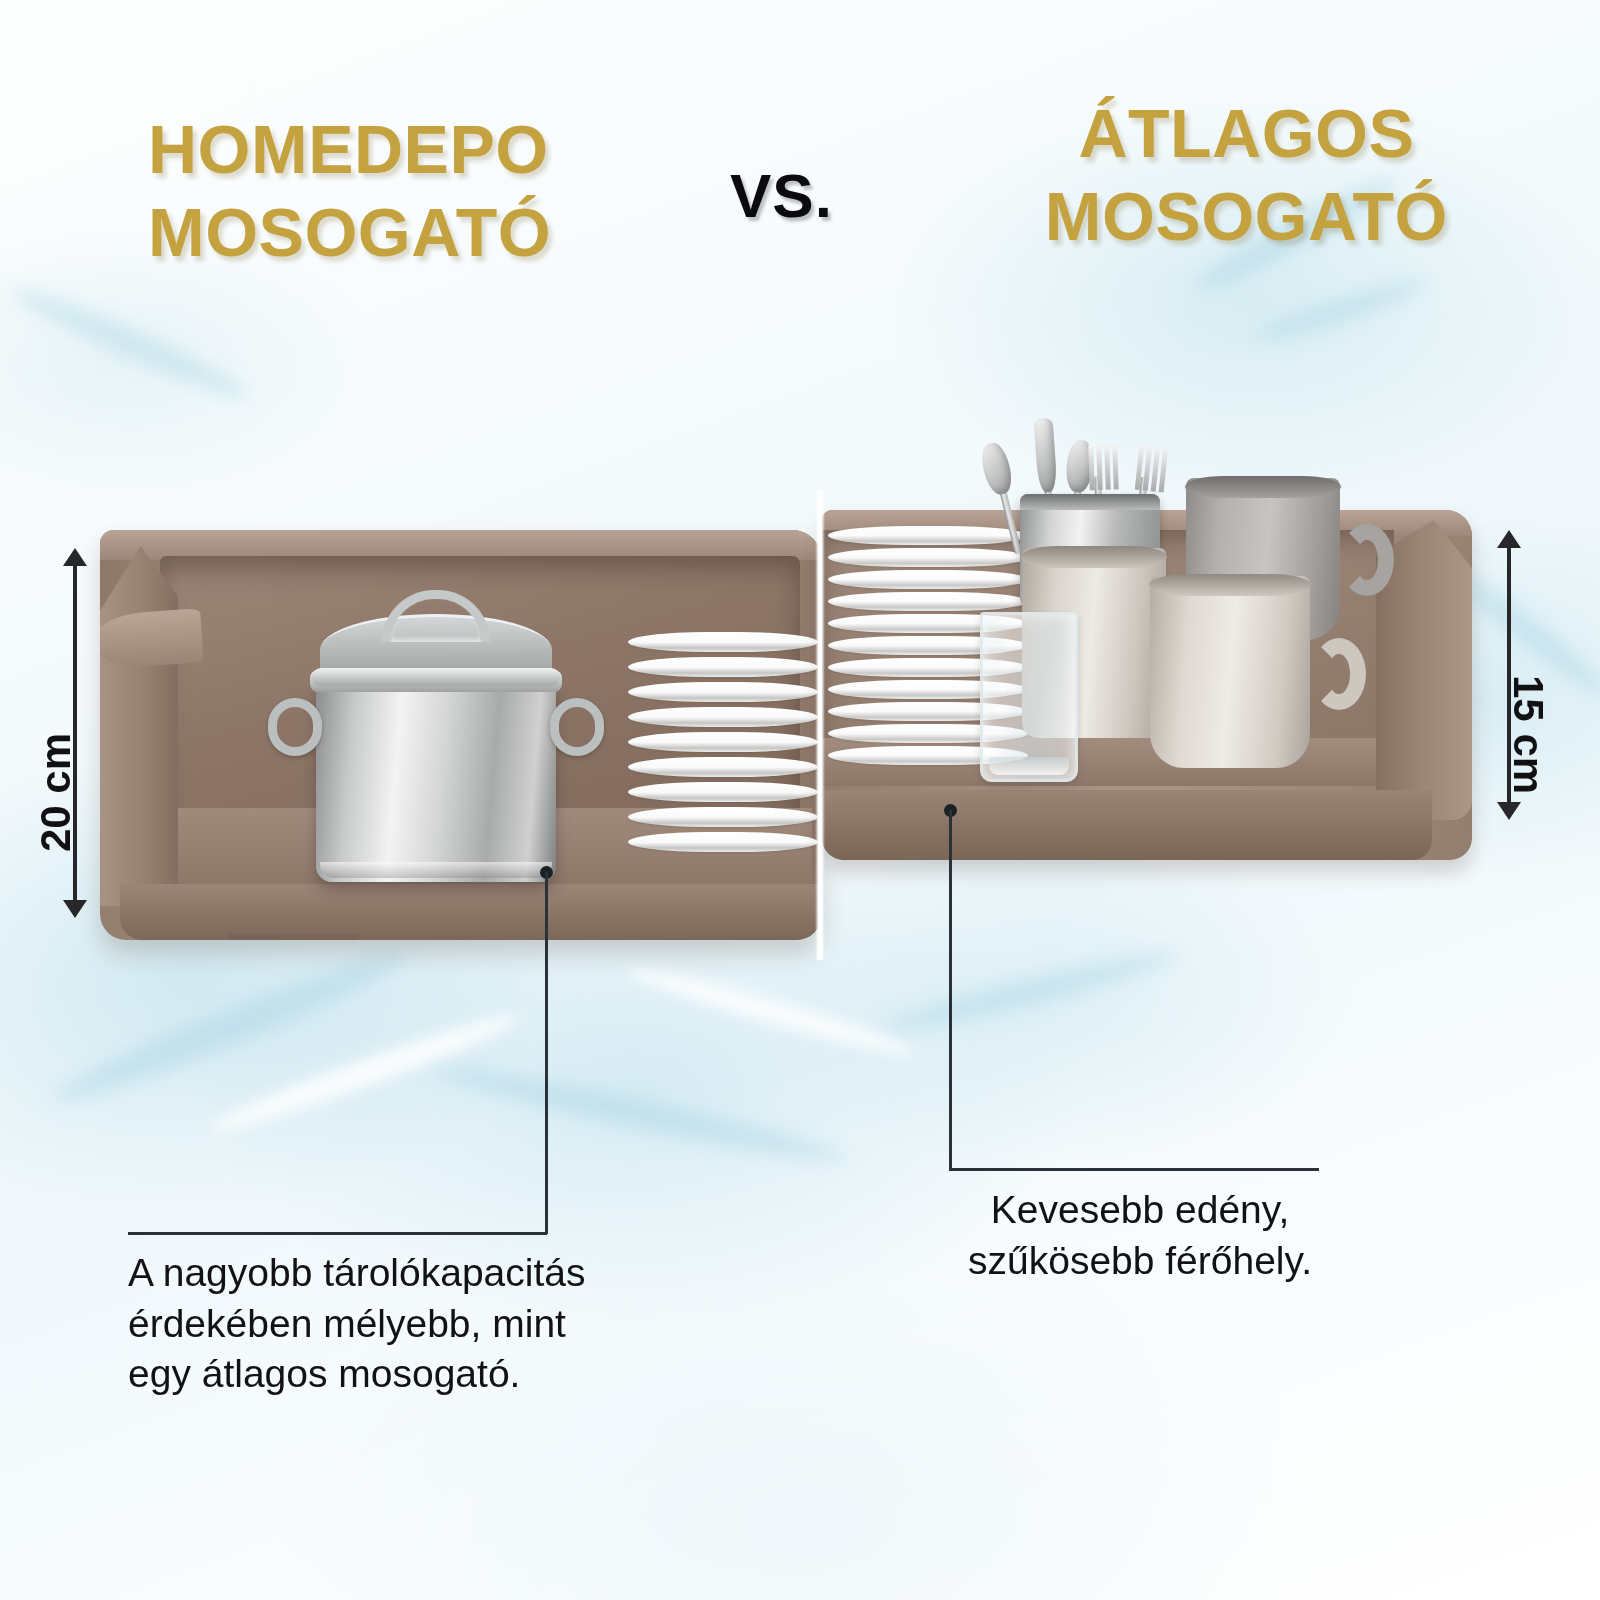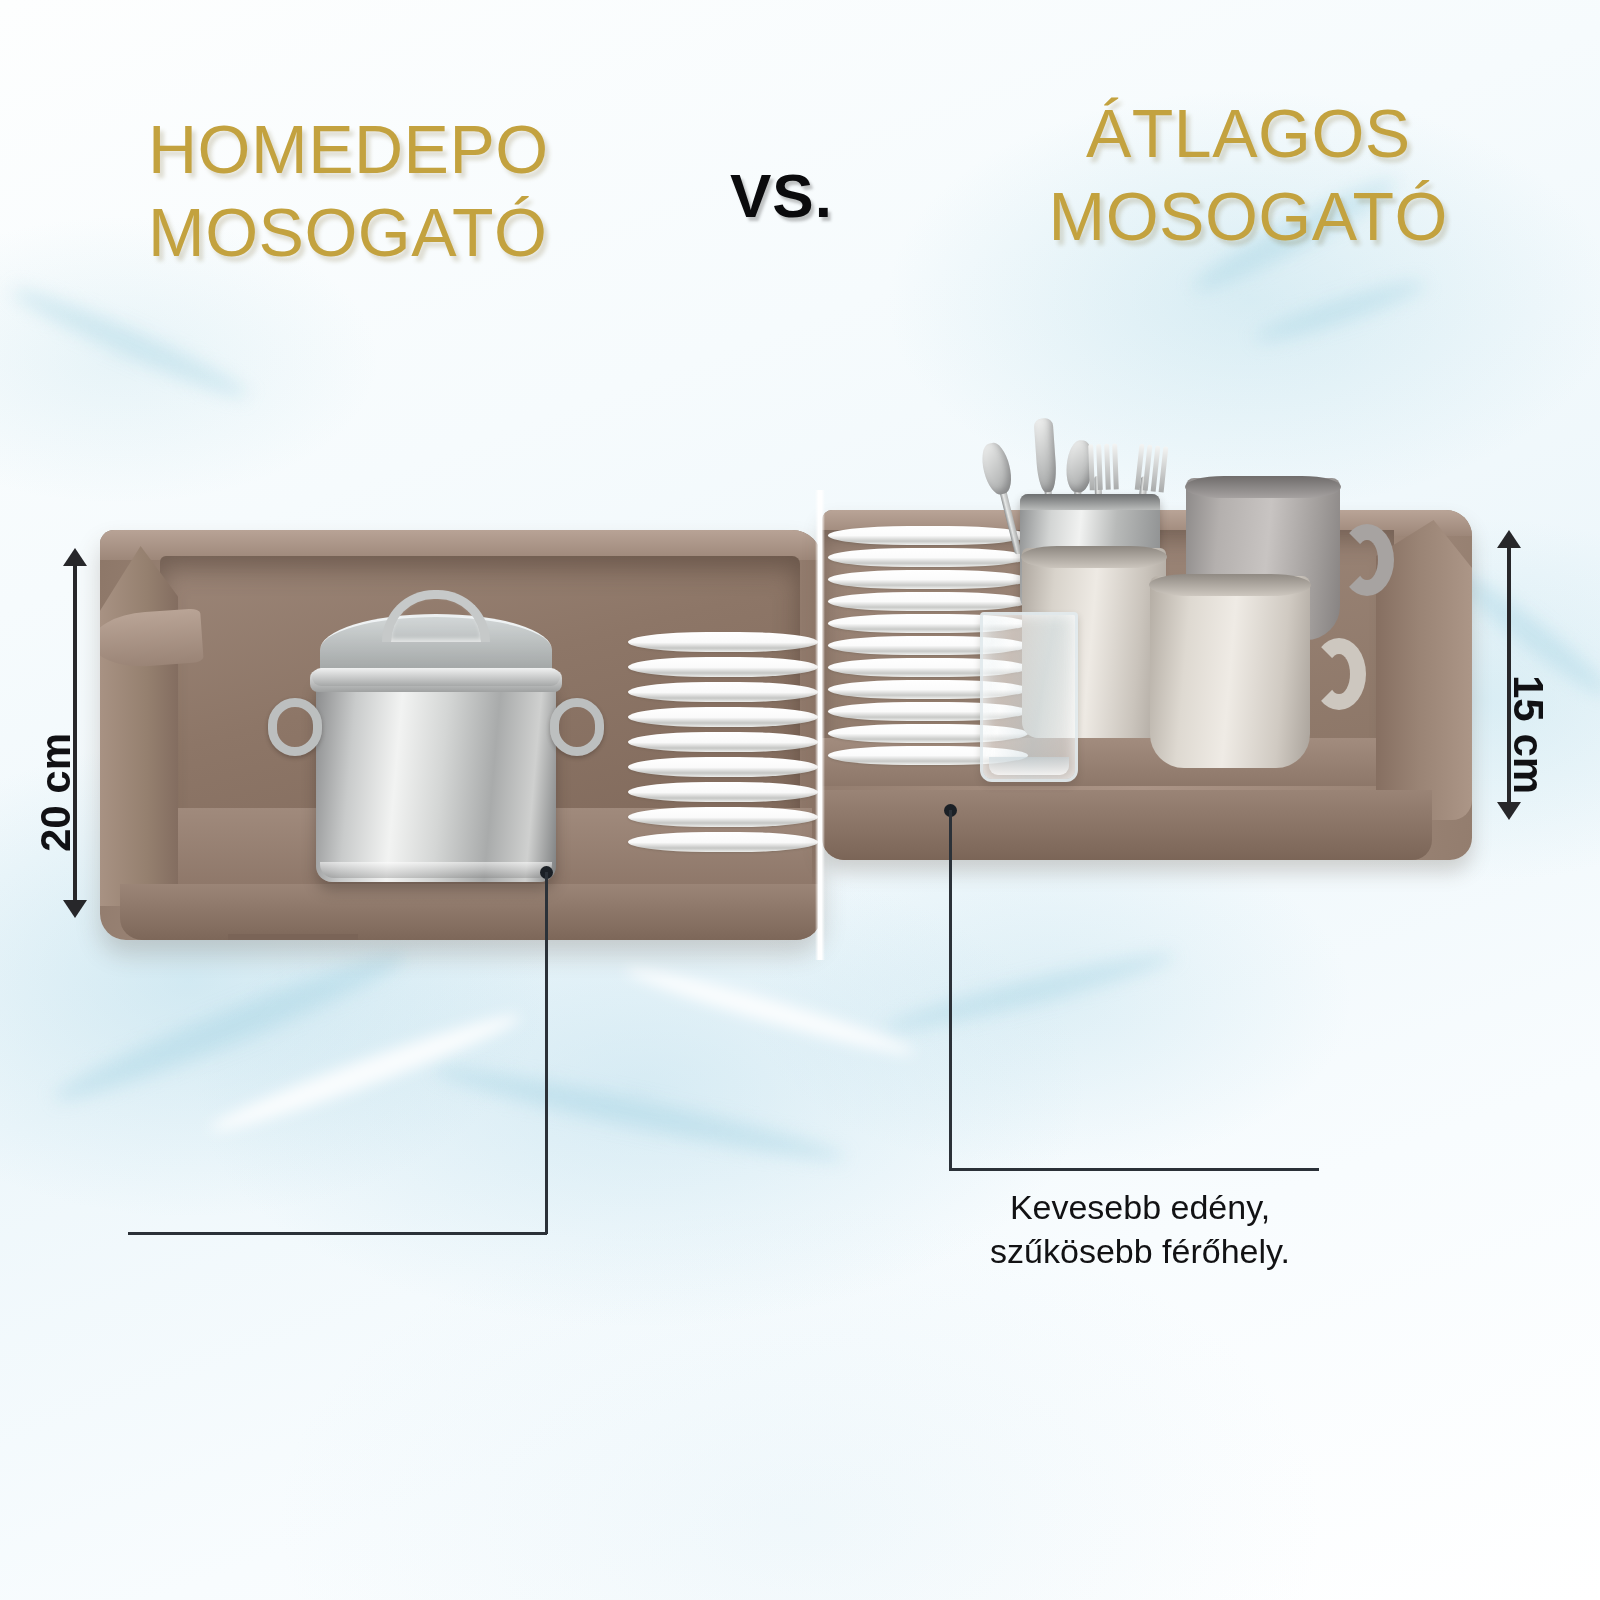--- a/index.html
+++ b/index.html
@@ -25,21 +25,21 @@
       linear-gradient(160deg,#fdfefe 0%,#f6fbfd 28%,#eef7fb 52%,#f8fcfe 76%,#ffffff 100%);
     overflow:hidden;
   }
   
   .vein { position:absolute; background:rgba(140,198,219,.30); filter:blur(9px); border-radius:50%; }
   .vein2{ position:absolute; background:rgba(255,255,255,.85); filter:blur(7px); border-radius:50%; }
 
   
   .heading {
     position:absolute;
-    font-weight:normal;
+    font-weight:bold;
     font-size:68px;
     line-height:1.22;
     letter-spacing:.5px;
     color:#c3a23f;
     text-shadow:4px 5px 4px rgba(120,100,40,.22);
     white-space:pre-line;
   }
   #h-left  { left:148px;  top:108px; text-align:left; }
   #h-right { right:152px; top:92px;  text-align:center; }
 
@@ -306,21 +306,21 @@
   .callout { position:absolute; }
   .callout .dot {
     position:absolute; width:13px; height:13px; border-radius:50%;
     background:#1b2026; left:-6px; top:-6px;
   }
   .callout .vline { position:absolute; width:3px; background:#2b3138; left:-1px; top:0; }
   .callout .hline { position:absolute; height:3px; background:#2b3138; }
 
   .caption {
     position:absolute;
-    font-size:34px; line-height:1.30;
+    font-size:39px; line-height:1.30;
     color:#121214;
     white-space:pre-line;
   }
   #cap-left  { left:128px; top:1248px; text-align:left; }
   #cap-right { left:930px; top:1185px; text-align:center; width:420px; }
 
 </style>
 </head>
 <body>
 
@@ -471,17 +471,20 @@
     <div class="vline" style="height:362px;"></div>
     <div class="hline" style="left:-418px; top:360px; width:419px;"></div>
   </div>
 
   <div class="callout" style="left:950px; top:810px;">
     <div class="dot"></div>
     <div class="vline" style="height:360px;"></div>
     <div class="hline" style="left:-1px; top:358px; width:370px;"></div>
   </div>
 
+  <div class="caption" id="cap-left">A nagyobb tárolókapacitás
+érdekében mélyebb, mint
+egy átlagos mosogató.</div>
 
   <div class="caption" id="cap-right">Kevesebb edény,
 szűkösebb férőhely.</div>
 
 </div>
 
 </body></html>

